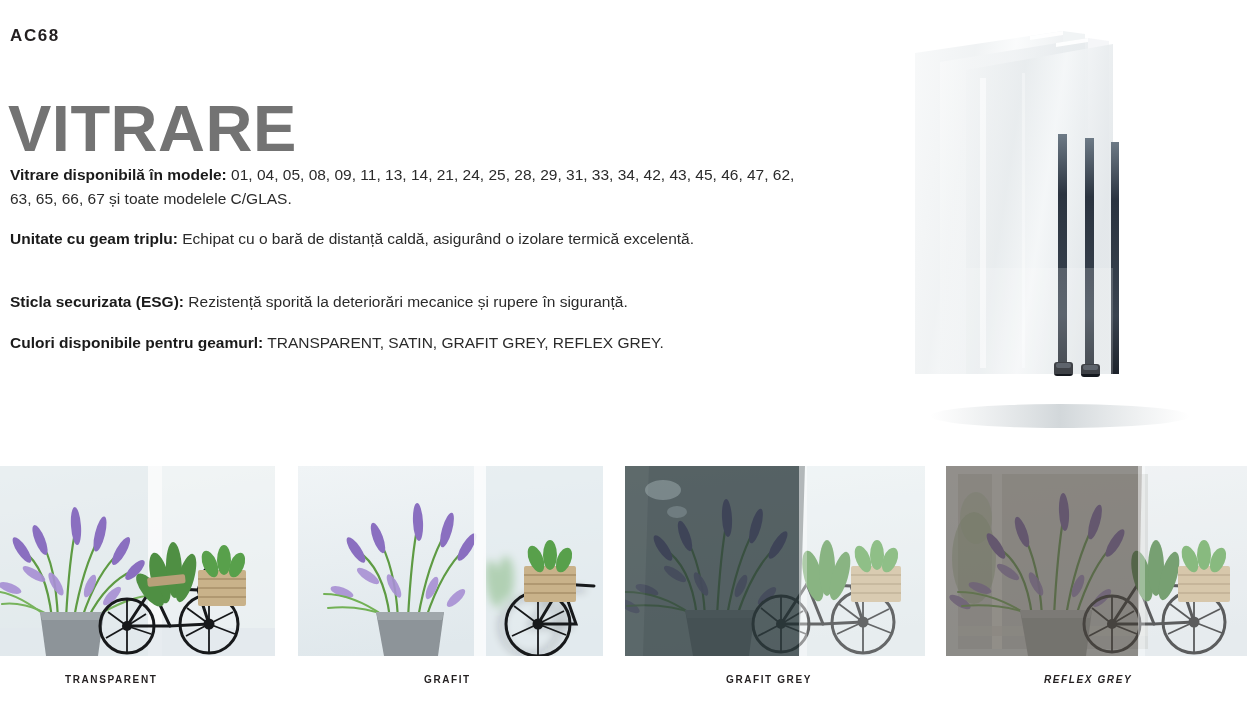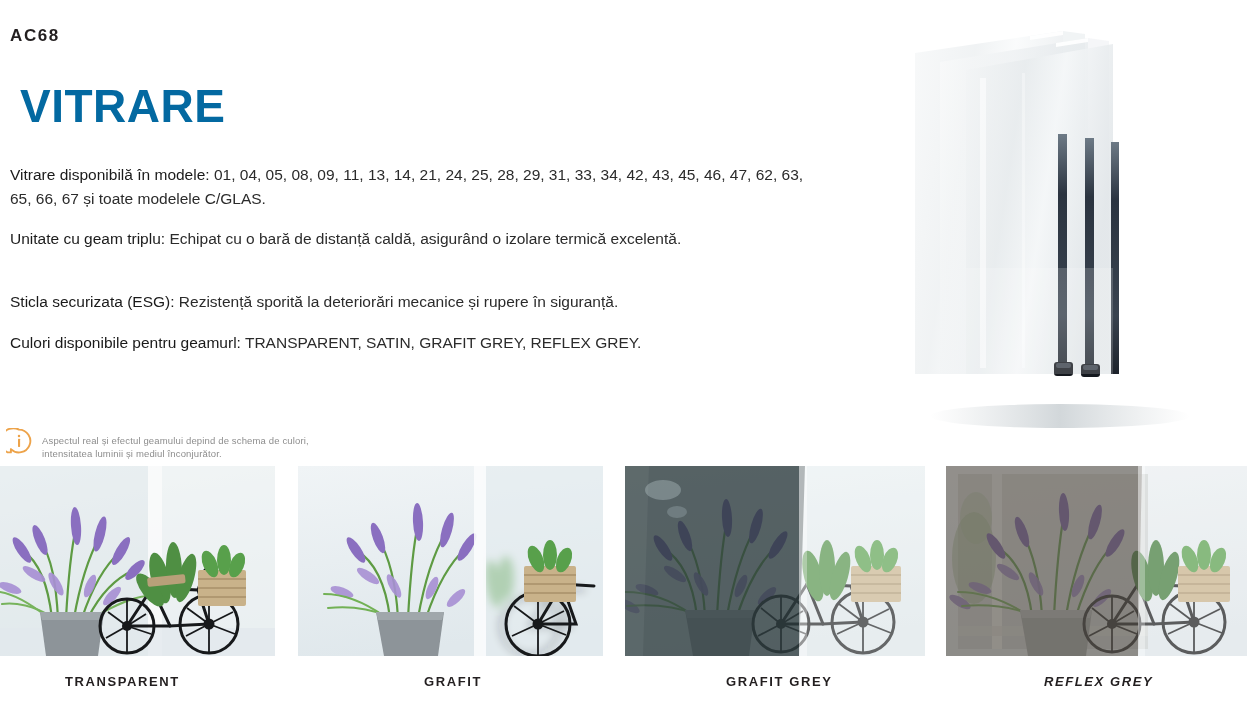--- a/index.html
+++ b/index.html
@@ -29,38 +29,37 @@
     top: 26px;
     font-size: 17px;
     font-weight: bold;
     letter-spacing: 1.6px;
     color: #231f20;
   }
   .main-title {
     position: absolute;
     left: 8px;
     top: 52px;
-    font-size: 46px;
+    font-size: 65px;
     font-weight: bold;
     letter-spacing: 0.5px;
-    color: #0369a1;
+    color: #737373;
     line-height: 1;
-    margin-left: 12px;
   }
 
   
   .copy {
     position: absolute;
     left: 10px;
     width: 800px;
     font-size: 15.5px;
     line-height: 1.55;
     color: #2b2b2b;
   }
-  .copy b { color: #1a1a1a; font-weight: normal; }
+  .copy b { color: #1a1a1a; font-weight: bold; }
   #para-0 { top: 147px; }
   #para-1 { top: 211px; }
   #para-2 { top: 274px; }
   #para-3 { top: 315px; }
 
   
   .info-note {
     position: absolute;
     left: 6px;
     top: 428px;
@@ -110,21 +109,21 @@
 
   #tile-0 { left: 0px;   width: 275px; }
   #tile-1 { left: 298px; width: 305px; }
   #tile-2 { left: 625px; width: 300px; }
   #tile-3 { left: 946px; width: 301px; }
 
   
   .tile-caption {
     position: absolute;
     top: 674px;
-    font-size: 13px;
+    font-size: 10px;
     font-weight: bold;
     letter-spacing: 1.6px;
     color: #231f20;
     white-space: nowrap;
   }
   #caption-0 { left: 65px; }
   #caption-1 { left: 424px; }
   #caption-2 { left: 726px; }
   #caption-3 { left: 1044px; font-style: italic; }
 </style>
@@ -142,33 +141,20 @@
   <p class="copy" id="para-1">
     <b>Unitate cu geam triplu:</b><span> Echipat cu o bară de distanță caldă, asigurând o izolare termică excelentă.</span>
   </p>
   <p class="copy" id="para-3">
     <b>Culori disponibile pentru geamurl:</b><span> TRANSPARENT, SATIN, GRAFIT GREY, REFLEX GREY.</span>
   </p>
   <p class="copy" id="para-2">
     <b>Sticla securizata (ESG):</b><span> Rezistență sporită la deteriorări mecanice și rupere în siguranță.</span>
   </p>
 
-  <div class="info-note">
-    <span class="info-icon">
-      <svg width="26" height="26" viewBox="0 0 26 26">
-        <path d="M13 1.6 A11.4 11.4 0 1 1 4.9 21.1 L4.9 24.4 L1.6 24.4 A11.4 11.4 0 0 1 13 1.6 Z" fill="none" stroke="#eda34a" stroke-width="1.9" stroke-linejoin="round"></path>
-        <circle cx="13" cy="8" r="1.25" fill="#eda34a"></circle>
-        <rect x="12" y="10.7" width="2.1" height="8.2" rx="0.6" fill="#eda34a"></rect>
-      </svg>
-    </span>
-    <span class="info-text">
-      <span>Aspectul real și efectul geamului depind de schema de culori,</span><br>
-      <span>intensitatea luminii și mediul înconjurător.</span>
-    </span>
-  </div>
 
   <div class="glass-art">
     <svg width="330" height="430" viewBox="0 0 330 430">
       <defs>
         <linearGradient id="paneG" x1="0" y1="0" x2="1" y2="0.35">
           <stop offset="0%" stop-color="#f3f5f6"></stop>
           <stop offset="38%" stop-color="#e7ebed"></stop>
           <stop offset="62%" stop-color="#f7f9fa"></stop>
           <stop offset="100%" stop-color="#dfe4e7"></stop>
         </linearGradient>

